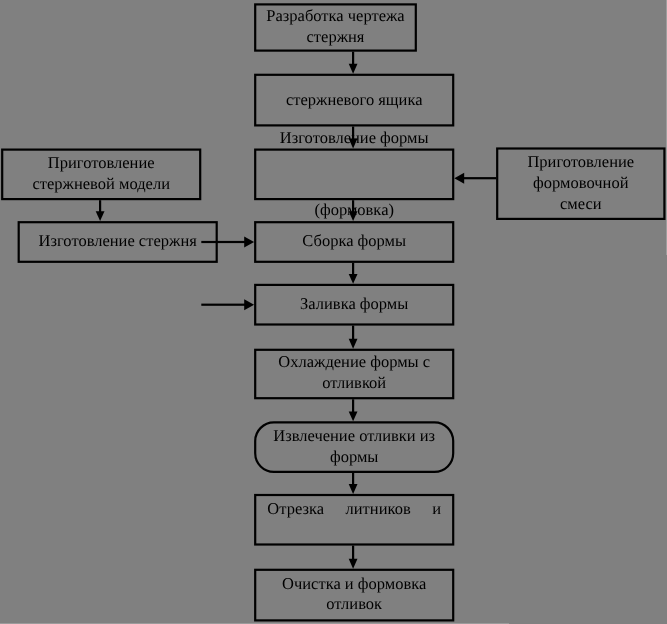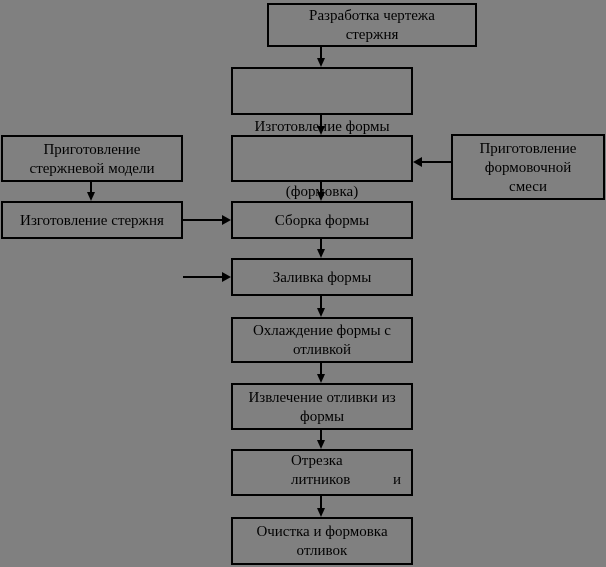--- a/index.html
+++ b/index.html
@@ -57,67 +57,68 @@
     position: absolute; left: 0; top: 0; width: 0; height: 0;
     border-top: 5px solid transparent; border-bottom: 5px solid transparent;
     border-right: 9px solid #000;
   }
 </style>
 </head>
 <body>
 
 <div class="stage">
 
-  <div class="box" style="left:231px; top:3px; width:210px; height:44px;margin-left:36px;">
+  <div class="box" style="left:231px; top:3px; width:148px; height:44px;">
     <span class="ln">Разработка чертежа</span>
     <span class="ln">стержня</span>
   </div>
 
   <div class="box" style="left:231px; top:67px; width:182px; height:48px;">
+    <span class="ln">стержневого ящика</span>
   </div>
 
   <div class="box" style="left:231px; top:135px; width:182px; height:47px;gap:46px;">
     <span class="ln">Изготовление формы</span>
     <span class="ln">(формовка)</span>
   </div>
 
   <div class="box" style="left:231px; top:258px; width:182px; height:38px;">
     <span class="ln">Заливка формы</span>
   </div>
 
   <div class="box" style="left:231px; top:201px; width:182px; height:38px;">
     <span class="ln">Сборка формы</span>
   </div>
 
   <div class="box" style="left:231px; top:317px; width:182px; height:46px;">
     <span class="ln">Охлаждение формы с</span>
     <span class="ln">отливкой</span>
   </div>
 
-  <div class="box" style="left:231px; top:383px; width:182px; height:47px;">
+  <div class="box" style="left:231px; top:383px; width:182px; height:47px;border-radius:18px;">
     <span class="ln">Извлечение отливки из</span>
     <span class="ln">формы</span>
   </div>
 
-  <div class="box" style="left:231px; top:449px; width:182px; height:47px;padding-left:48px;">
+  <div class="box" style="left:231px; top:449px; width:182px; height:47px;">
     <span class="ln-justify">Отрезка литников и</span>
     <span class="ln-empty"></span>
   </div>
 
   <div class="box" style="left:231px; top:517px; width:182px; height:48px;">
     <span class="ln">Очистка и формовка</span>
     <span class="ln">отливок</span>
   </div>
 
   <div class="box" style="left:1px; top:135px; width:182px; height:47px;">
     <span class="ln">Приготовление</span>
     <span class="ln">стержневой модели</span>
   </div>
 
-  <div class="box" style="left:1px; top:201px; width:182px; height:38px;">
+  <div class="box" style="left:16px; top:201px; width:182px; height:38px;">
     <span class="ln">Изготовление стержня</span>
   </div>
 
 
   <div class="box" style="left:451px; top:134px; width:154px; height:66px;">
     <span class="ln">Приготовление</span>
     <span class="ln">формовочной</span>
     <span class="ln">смеси</span>
   </div>
 

